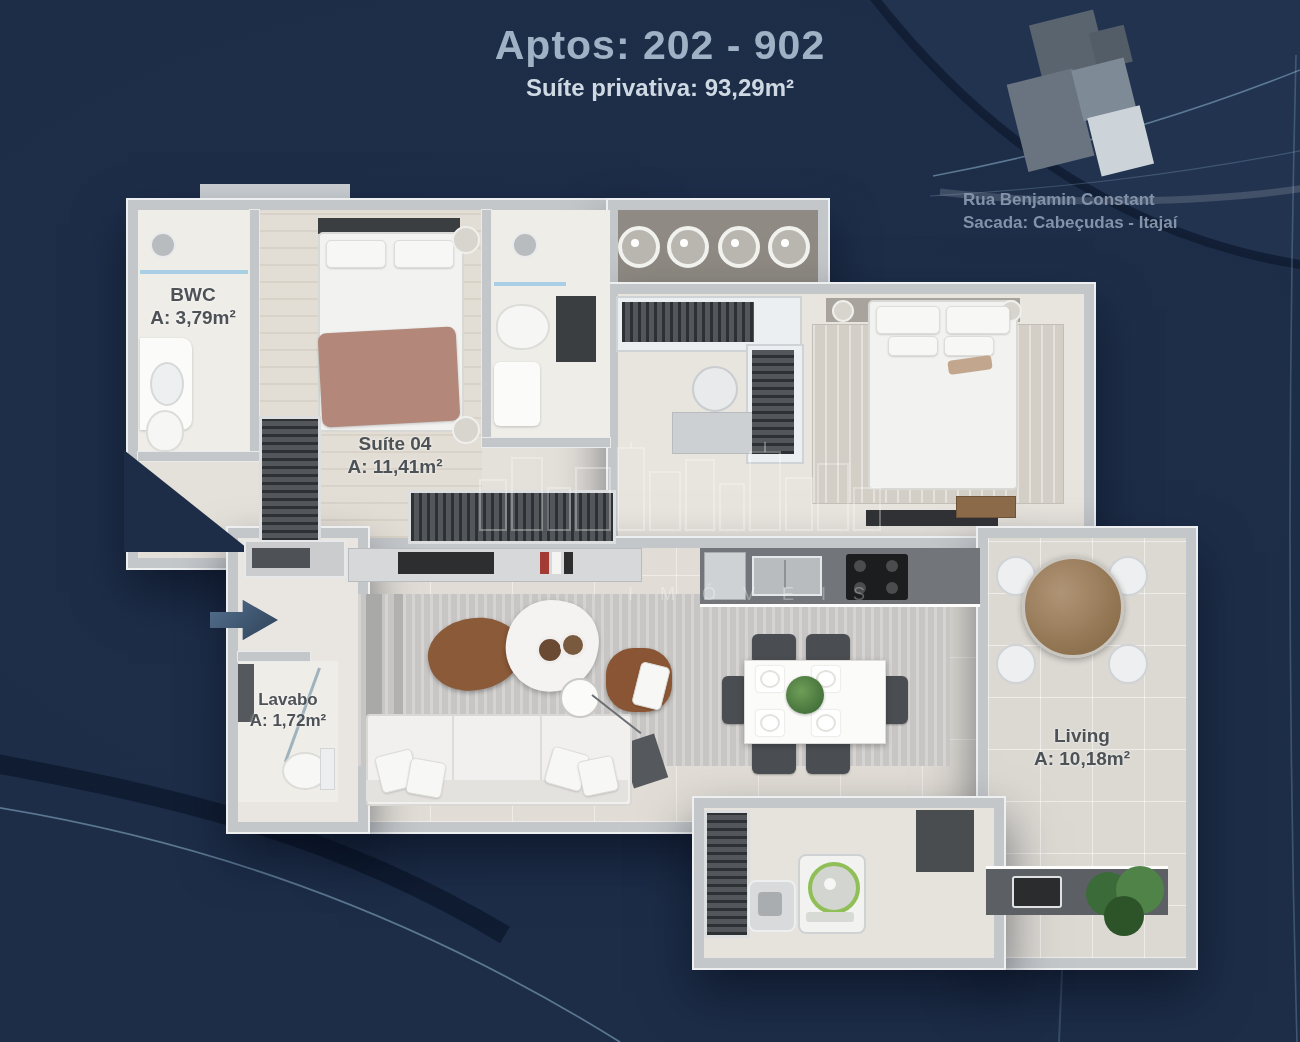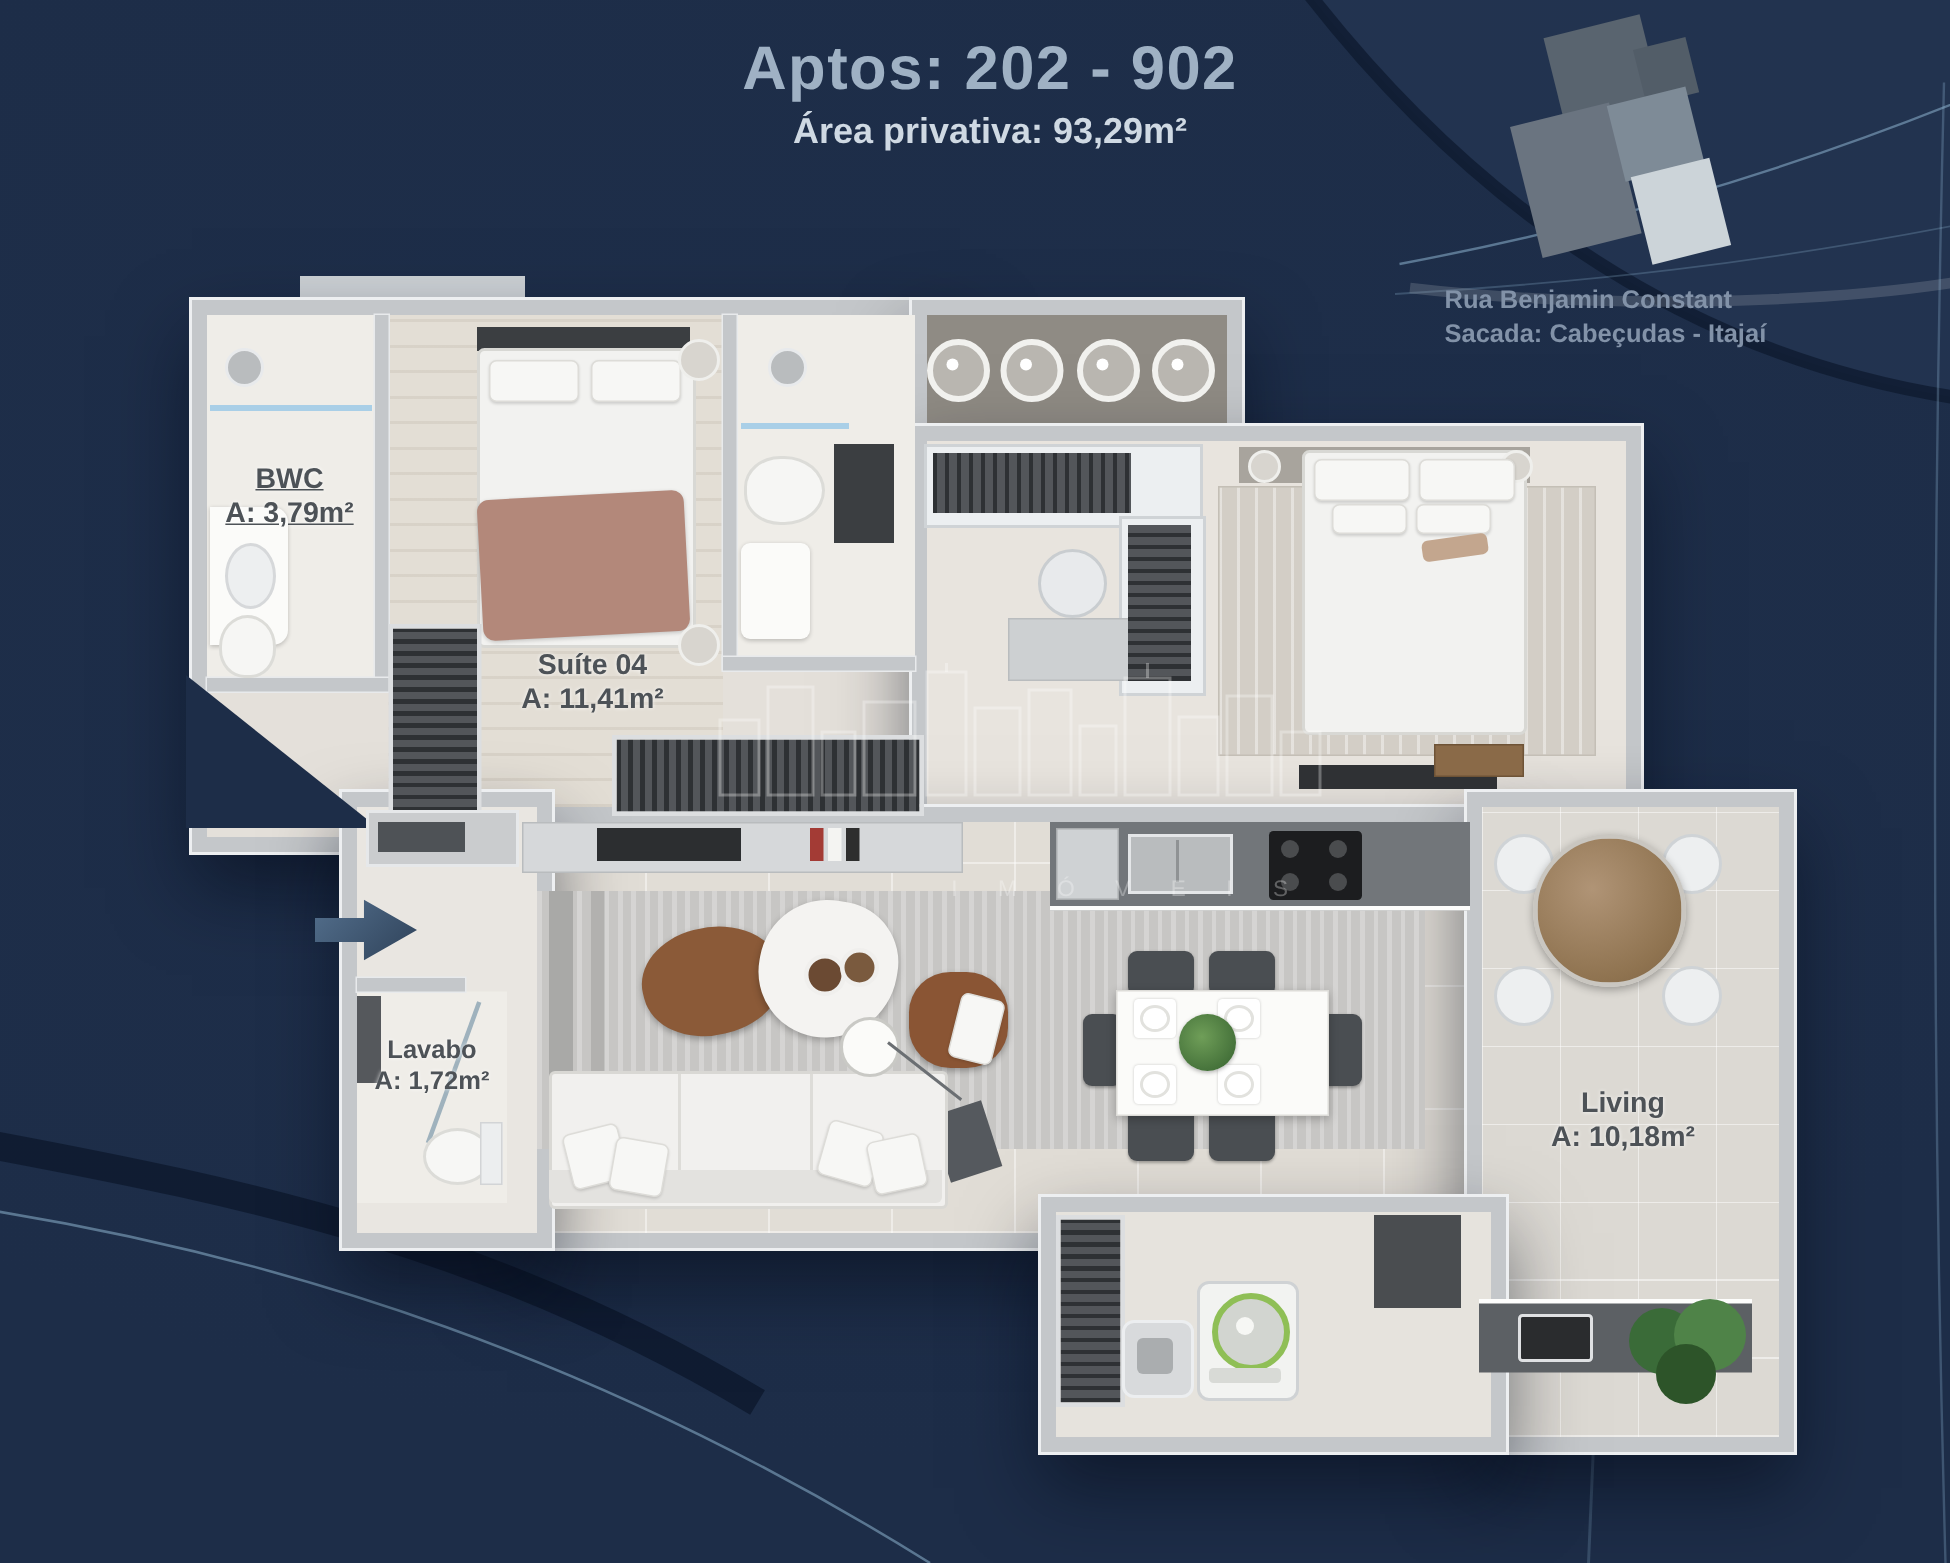--- a/index.html
+++ b/index.html
@@ -34,21 +34,21 @@
      repeating-linear-gradient(0deg,rgba(255,255,255,.45) 0 1px,transparent 1px 82px),
      repeating-linear-gradient(90deg,rgba(255,255,255,.45) 0 1px,transparent 1px 82px);}
   .tile-sm{background-image:
      repeating-linear-gradient(0deg,rgba(255,255,255,.5) 0 1px,transparent 1px 52px),
      repeating-linear-gradient(90deg,rgba(255,255,255,.5) 0 1px,transparent 1px 52px);}
   .wood{background-image:repeating-linear-gradient(0deg,rgba(120,105,85,.10) 0 2px,transparent 2px 17px);}
   
   .wm-brand{left:455px;top:512px;width:610px;text-align:center;font-size:58px;font-weight:700;
             letter-spacing:7px;color:rgba(255,255,255,.10);-webkit-text-stroke:1.5px rgba(255,255,255,.30);
             z-index:40;pointer-events:none;}
-  .wm-tag{left:520px;top:584px;width:480px;text-align:center;font-size:15px;font-weight:400;
+  .wm-tag{left:520px;top:584px;width:480px;text-align:center;font-size:18px;font-weight:400;
           letter-spacing:27px;color:rgba(255,255,255,.30);z-index:40;pointer-events:none;}
   svg{display:block;}
 </style>
 </head>
 <body>
 
 <div id="stage">
 
   <svg class="abs" style="left:0;top:0;z-index:1;" width="1300" height="1042" viewBox="0 0 1300 1042">
     <path d="M 868,-10 C 995,155 1145,242 1310,266 L 1310,-10 Z" fill="rgba(38,56,86,.55)"></path>
@@ -56,21 +56,21 @@
     <path d="M 933,176 C 1060,152 1180,118 1305,68" stroke="rgba(152,192,220,.5)" stroke-width="1.6" fill="none"></path>
     <path d="M 930,196 C 1060,188 1170,176 1305,150" stroke="rgba(152,192,220,.25)" stroke-width="1.2" fill="none"></path>
     <path d="M 940,192 C 1060,206 1210,203 1305,188" stroke="rgba(150,158,170,.28)" stroke-width="7" fill="none"></path>
     <path d="M 1296,55 C 1288,380 1288,720 1297,1042" stroke="rgba(152,192,220,.28)" stroke-width="1.6" fill="none"></path>
     <path d="M -12,762 C 170,796 330,830 505,935" stroke="rgba(9,20,38,.65)" stroke-width="19" fill="none"></path>
     <path d="M -12,806 C 190,838 400,905 620,1042" stroke="rgba(152,192,218,.5)" stroke-width="1.7" fill="none"></path>
     <path d="M 1063,948 L 1059,1042" stroke="rgba(152,192,218,.22)" stroke-width="2" fill="none"></path>
   </svg>
 
   <div class="abs hdr-title">Aptos: 202 - 902</div>
-  <div class="abs hdr-sub">Área privativa: 93,29m²</div>
+  <div class="abs hdr-sub">Suíte privativa: 93,29m²</div>
 
   <svg class="abs" style="left:985px;top:8px;z-index:2;" width="205" height="170" viewBox="0 0 205 170">
     <g transform="rotate(-14 100 85)">
       <rect x="62" y="6" width="66" height="58" fill="#59646f"></rect>
       <rect x="118" y="28" width="36" height="38" fill="#525d68"></rect>
       <rect x="26" y="58" width="68" height="90" fill="#6a7480"></rect>
       <rect x="92" y="60" width="54" height="52" fill="#7e8b97"></rect>
       <rect x="96" y="110" width="54" height="60" fill="#ccd4d9"></rect>
     </g>
   </svg>
@@ -236,21 +236,21 @@
   <div class="block" style="left:694px;top:798px;width:290px;height:150px;background:#e6e3dd;z-index:3;"></div>
   <div class="abs slatsH" style="left:704px;top:810px;width:40px;height:122px;border:3px solid #dcdee0;z-index:6;"></div>
   <div class="abs" style="left:748px;top:880px;width:44px;height:48px;background:#d8dadc;border:2px solid #eceef0;border-radius:8px;z-index:6;"></div>
   <div class="abs" style="left:758px;top:892px;width:24px;height:24px;background:#aaadaf;border-radius:4px;z-index:7;"></div>
   <div class="abs" style="left:798px;top:854px;width:64px;height:76px;background:#f2f3f1;border:2px solid #cfd2d4;border-radius:8px;z-index:6;"></div>
   <div class="abs circ" style="left:808px;top:862px;width:44px;height:44px;background:#d2d5d0;border:4px solid #8fbf56;z-index:7;"></div>
   <div class="abs circ" style="left:824px;top:878px;width:12px;height:12px;background:#f6f7f4;z-index:8;"></div>
   <div class="abs" style="left:806px;top:912px;width:48px;height:10px;background:#d8dad6;border-radius:3px;z-index:7;"></div>
   <div class="abs dark" style="left:916px;top:810px;width:58px;height:62px;background:#4a4d50;z-index:6;"></div>
 
-  <div class="lbl" style="left:136px;top:308px;width:114px;text-decoration:underline;">
+  <div class="lbl" style="left:136px;top:283px;width:114px;">
     <span>BWC</span>
     <span class="area">A: 3,79m²</span>
   </div>
   <div class="lbl" style="left:295px;top:432px;width:200px;">
     <span>Suíte 04</span>
     <span class="area">A: 11,41m²</span>
   </div>
   <div class="lbl" style="left:236px;top:690px;width:104px;font-size:17px;">
     <span>Lavabo</span>
     <span class="area">A: 1,72m²</span>

